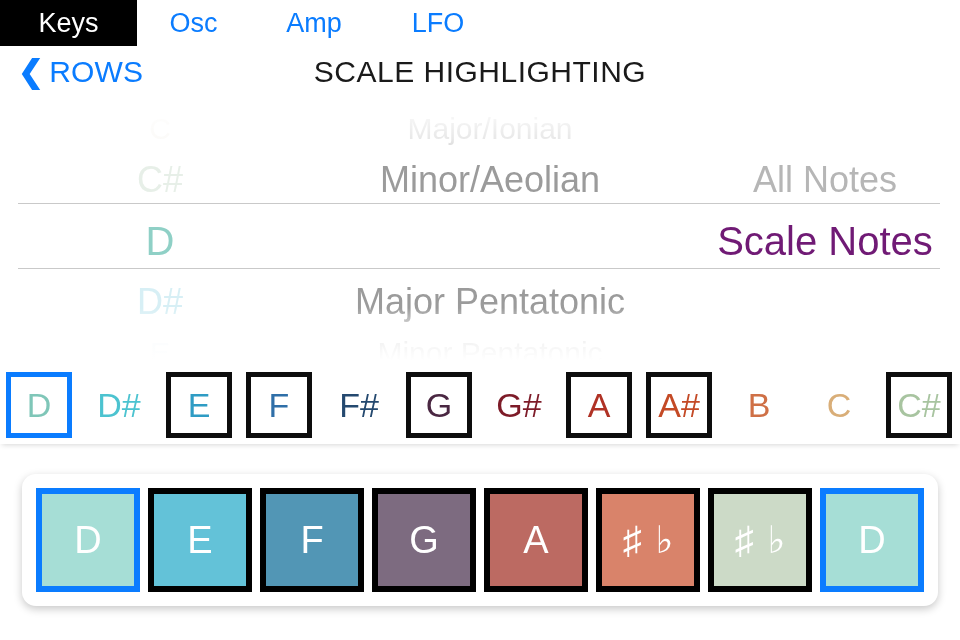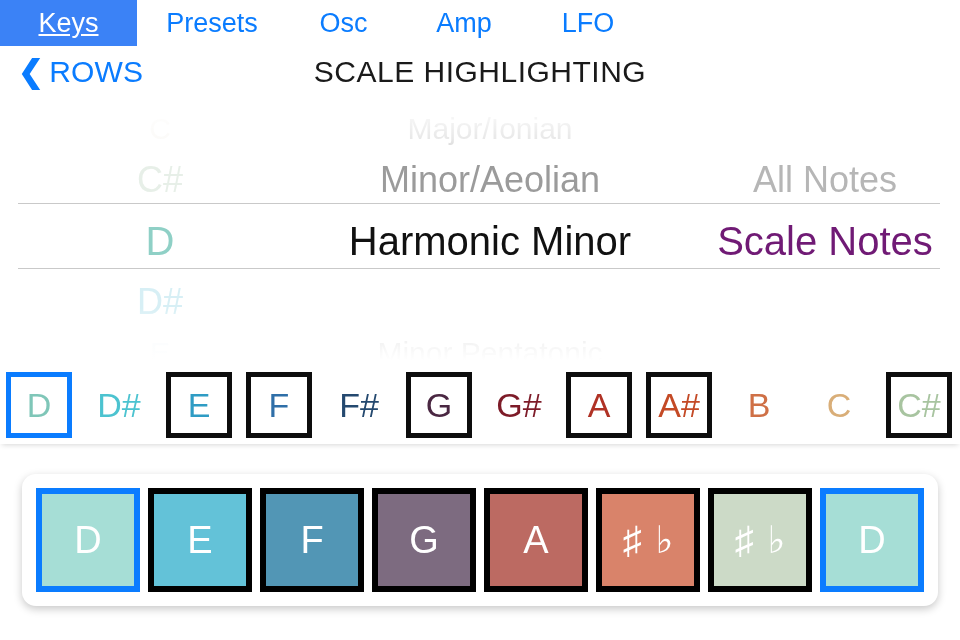--- a/index.html
+++ b/index.html
@@ -29,23 +29,22 @@
     display: flex;
     align-items: center;
     justify-content: center;
     font-size: 27px;
     color: #0a7cff;
     letter-spacing: 0px;
     white-space: nowrap;
     flex: 0 0 auto;
   }
   .tab.selected {
-    background: #3b82f6;
+    background: #000000;
     color: #ffffff;
-    text-decoration: underline;
   }
   .tab-keys     { width: 137px; }
   .tab-presets  { width: 150px; }
   .tab-osc      { width: 113px; }
   .tab-filter   { width: 136px; }
   .tab-amp      { width: 128px; }
   .tab-lfo      { width: 120px; }
   .tab-effects  { width: 176px; }
 
   
@@ -206,23 +205,20 @@
   }
   .acc-sharp, .acc-flat { display: inline-block; }
 </style>
 </head>
 <body>
 
 <div class="tabbar">
   <div class="tab tab-keys selected">
     <span>Keys</span>
   </div>
-  <div class="tab tab-presets">
-    <span>Presets</span>
-  </div>
   <div class="tab tab-osc">
     <span>Osc</span>
   </div>
   <div class="tab tab-amp">
     <span>Amp</span>
   </div>
   <div class="tab tab-lfo">
     <span>LFO</span>
   </div>
 </div>
@@ -255,22 +251,22 @@
     </div>
   </div>
 
   <div class="picker-col col-scale">
     <div class="pk-row pk-r0">
       <span class="pk-text">Major/Ionian</span>
     </div>
     <div class="pk-row pk-r1">
       <span class="pk-text">Minor/Aeolian</span>
     </div>
-    <div class="pk-row pk-r2">
-      <span class="pk-text">Harmonic Minor</span>
+    <div class="pk-row pk-r3">
+      <span class="pk-text">Major Pentatonic</span>
     </div>
     <div class="pk-row pk-r4">
       <span class="pk-text">Minor Pentatonic</span>
     </div>
   </div>
 
   <div class="picker-col col-mode">
     <div class="pk-row pk-r0">
       <span class="pk-text"></span>
     </div>

